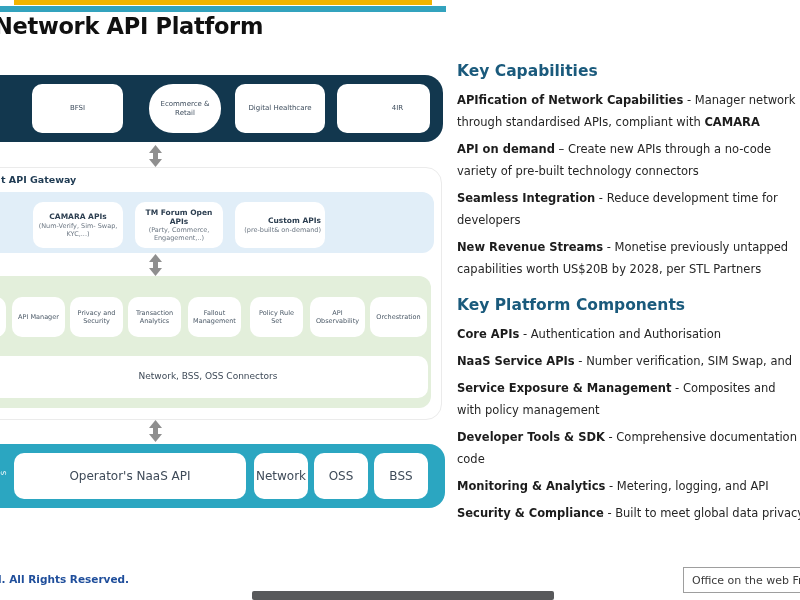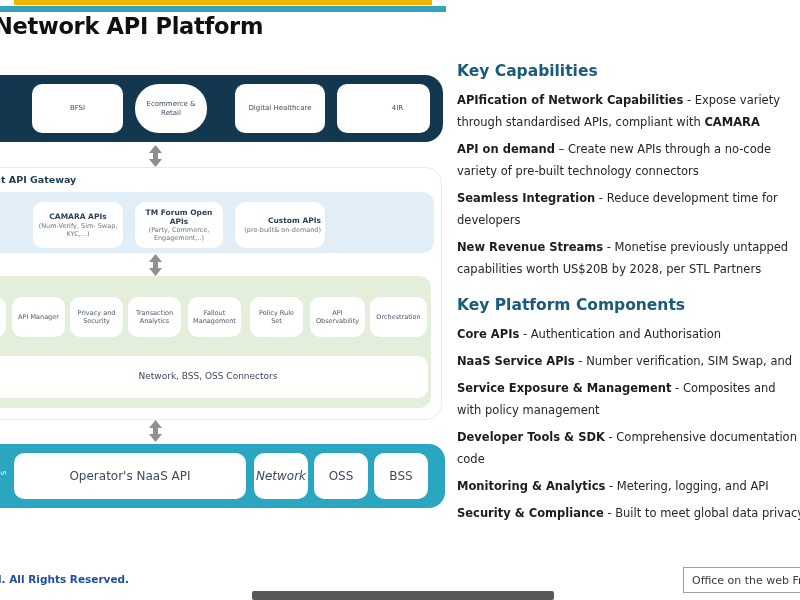--- a/index.html
+++ b/index.html
@@ -58,21 +58,21 @@
 
   <div class="bar-gold"></div>
   <div class="bar-teal"></div>
 
   <div class="slide-title">Network API Platform</div>
 
   <div class="industries-bar"></div>
   <div class="dbox ind-box" style="left:32px;width:91px;">
       <span>BFSI</span>
     </div>
-  <div class="dbox ind-box" style="left:135px;width:72px;border-radius:24px;">
+  <div class="dbox ind-box" style="left:149px;width:72px;border-radius:24px;">
       <span>Ecommerce &amp; Retail</span>
     </div>
   <div class="dbox ind-box" style="left:235px;width:90px;">
       <span>Digital Healthcare</span>
     </div>
   <div class="dbox ind-box" style="left:337px;width:93px;padding-left:32px;">
       <span>4IR</span>
     </div>
 
   <svg class="v-arrow" style="left:149px;top:145px;" viewBox="0 0 13 22">
@@ -129,35 +129,35 @@
 
   <svg class="v-arrow" style="left:149px;top:420px;" viewBox="0 0 13 22">
       <path d="M6.5 0 L13 8 H9 V14 H13 L6.5 22 L0 14 H4 V8 H0 Z" fill="#8F8F8F"></path>
     </svg>
 
   <div class="teal-bar"></div>
   <div class="side-label">S</div>
   <div class="dbox op-box" style="left:14px;width:232px;">
       <span>Operator's NaaS API</span>
     </div>
-  <div class="dbox op-box" style="left:254px;width:54px;font-style:italic;">
+  <div class="dbox op-box" style="left:254px;width:54px;">
       <span>Network</span>
     </div>
   <div class="dbox op-box" style="left:314px;width:54px;">
       <span>OSS</span>
     </div>
   <div class="dbox op-box" style="left:374px;width:54px;">
       <span>BSS</span>
     </div>
 
   <div class="rcol">
     <h2>Key Capabilities</h2>
 
     <div class="para">
-      <div class="bl"><b>APIfication of Network Capabilities</b><span> - Expose variety</span></div>
+      <div class="bl"><b>APIfication of Network Capabilities</b><span> - Manager network</span></div>
       <div class="bl"><span>through standardised APIs, compliant with </span><b>CAMARA</b></div>
     </div>
     <div class="para">
       <div class="bl"><b>API on demand</b><span> – Create new APIs through a no-code</span></div>
       <div class="bl"><span>variety of pre-built technology connectors</span></div>
     </div>
     <div class="para">
       <div class="bl"><b>Seamless Integration</b><span> - Reduce development time for</span></div>
       <div class="bl"><span>developers</span></div>
     </div>

